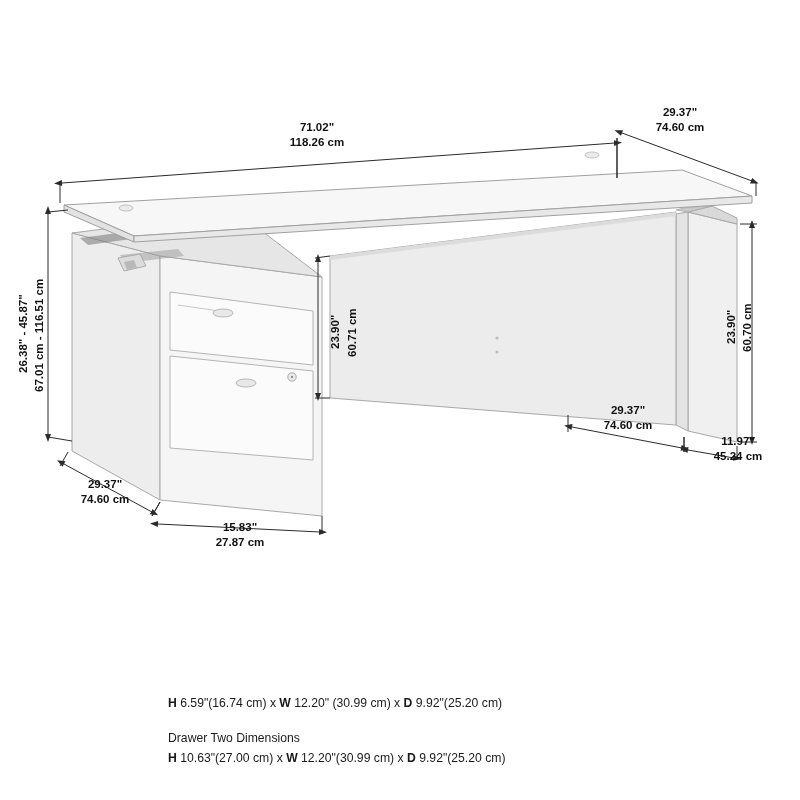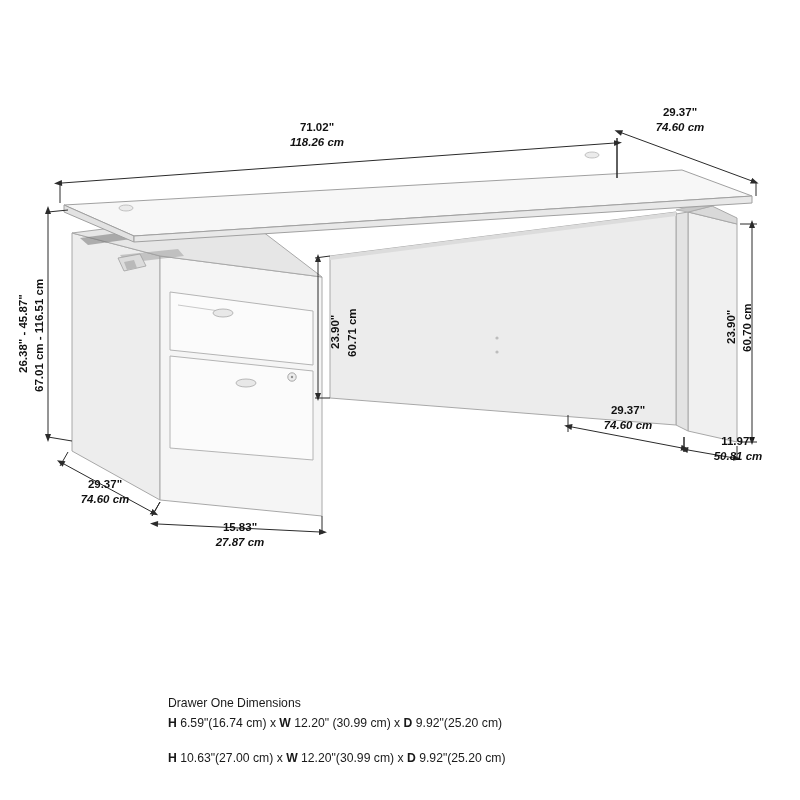--- a/index.html
+++ b/index.html
@@ -36,21 +36,21 @@
     line-height: 1.28;
     color: #111111;
     white-space: nowrap;
     text-align: center;
   }
   .dim-label.vert {
     writing-mode: vertical-rl;
     transform: rotate(180deg);
     text-align: center;
   }
-  .dim-label .l2 { display: block; font-style: italic; }
+  .dim-label .l2 { display: block; }
   .notes {
     position: absolute;
     left: 168px;
     top: 694px;
     width: 560px;
     font-size: 12.2px;
     color: #1a1a1a;
     line-height: 1.55;
   }
   .note-title {
@@ -200,33 +200,33 @@
     <span>60.70 cm</span>
   </div>
 
   <div class="dim-label" style="left:573px; top:403px; width:110px;">
     <span>29.37"</span>
     <span class="l2">74.60 cm</span>
   </div>
 
   <div class="dim-label" style="left:688px; top:434px; width:100px;">
     <span>11.97"</span>
-    <span class="l2">50.81 cm</span>
+    <span class="l2">45.24 cm</span>
   </div>
 
   <div class="dim-label" style="left:50px; top:477px; width:110px;">
     <span>29.37"</span>
     <span class="l2">74.60 cm</span>
   </div>
 
   <div class="dim-label" style="left:185px; top:520px; width:110px;">
     <span>15.83"</span>
     <span class="l2">27.87 cm</span>
   </div>
 
   <div class="notes">
-    <div class="note-title">Drawer One Dimensions</div>
     <div class="note-body"><b>H</b><span> 6.59"(16.74 cm) x </span><b>W</b><span> 12.20" (30.99 cm) x </span><b>D</b><span> 9.92"(25.20 cm)</span></div>
 
+    <div class="note-title">Drawer Two Dimensions</div>
     <div class="note-body"><b>H</b><span> 10.63"(27.00 cm) x </span><b>W</b><span> 12.20"(30.99 cm) x </span><b>D</b><span> 9.92"(25.20 cm)</span></div>
   </div>
 
 </div>
 
 </body></html>

